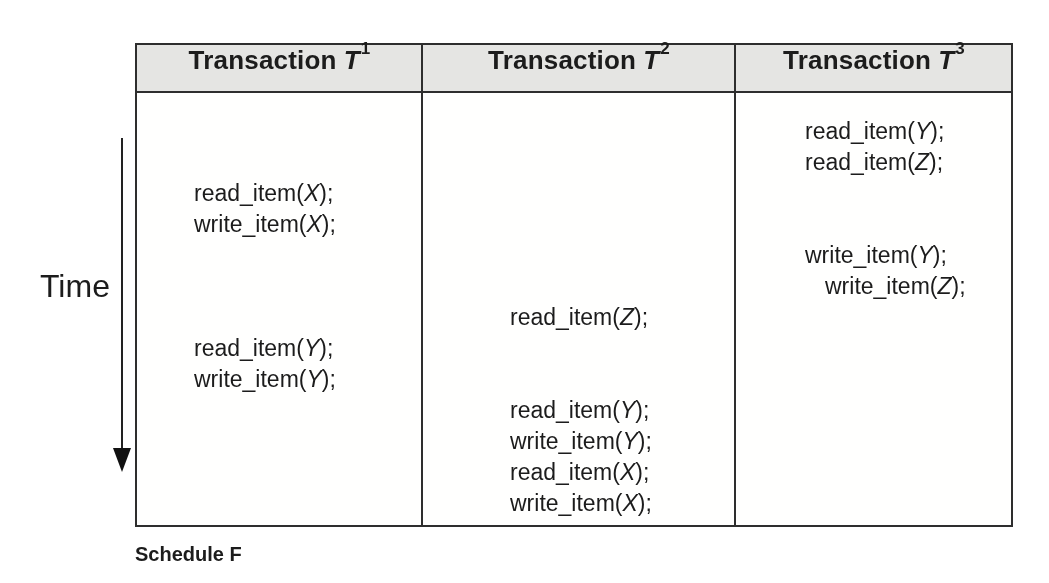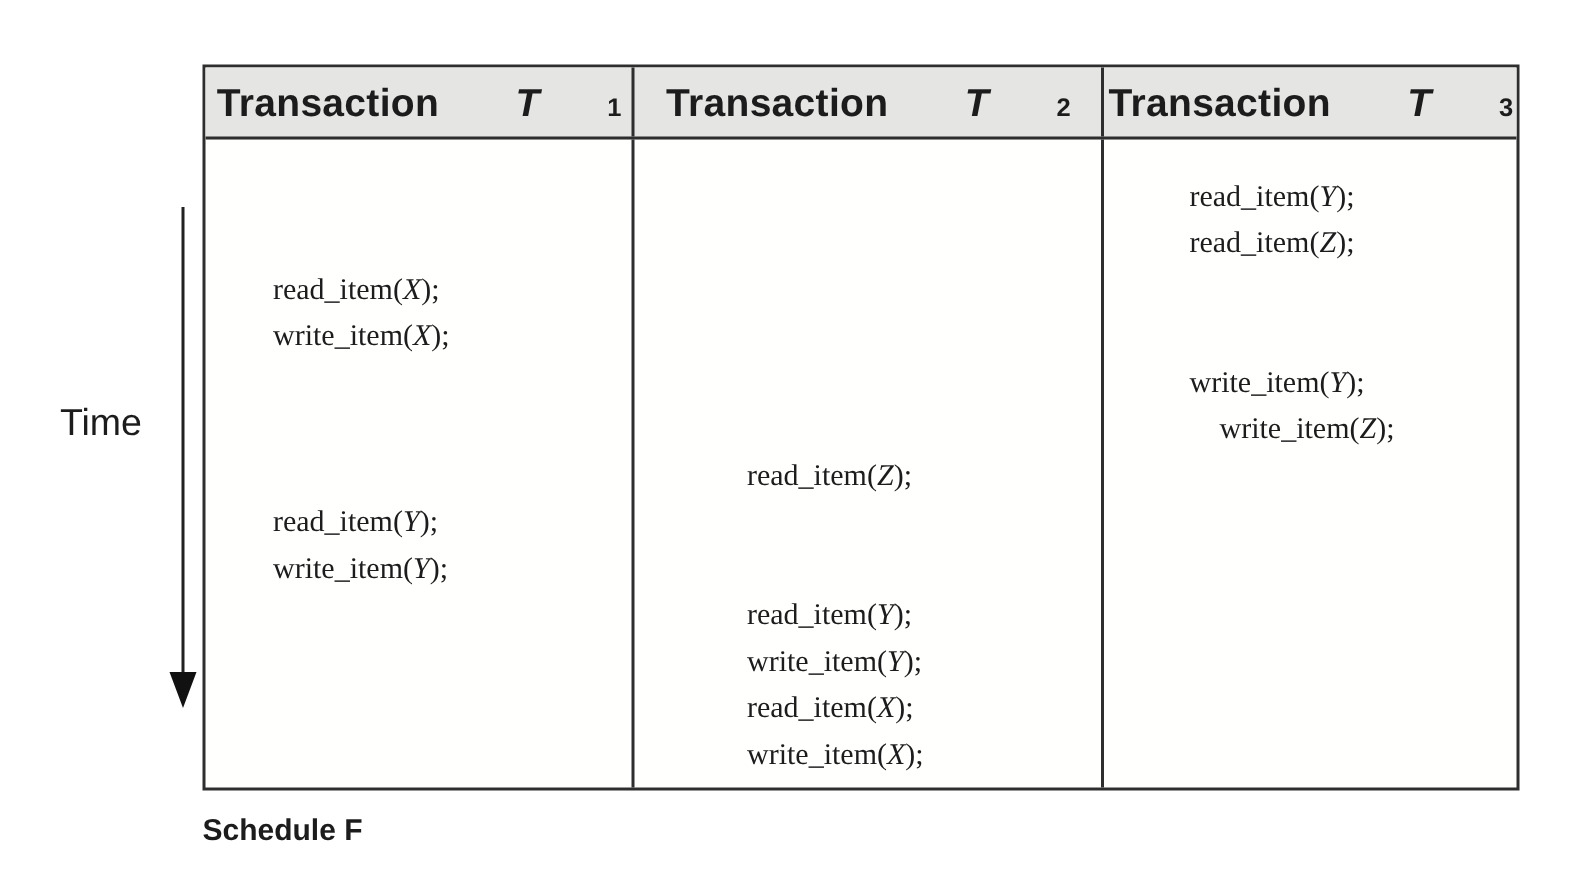--- a/index.html
+++ b/index.html
@@ -20,21 +20,21 @@
     height: 583px;
     background: var(--bg);
     overflow: hidden;
   }
 
   
   .time-label {
     position: absolute;
     left: 40px;
     top: 268px;
-    font-size: 25px;
+    font-size: 32px;
     color: var(--text);
     white-space: nowrap;
   }
   .time-arrow-line {
     position: absolute;
     left: 121px;
     top: 138px;
     width: 2px;
     height: 312px;
     background: #222;
@@ -64,26 +64,24 @@
   }
   .header-row {
     display: flex;
     height: 48px;
     flex: 0 0 48px;
     background: var(--header-bg);
     border-bottom: 2px solid var(--border);
   }
   .header-cell {
     display: flex;
-    align-items: center;
     justify-content: center;
     font-weight: bold;
     font-size: 26px;
     letter-spacing: 0.2px;
-    gap: 44px;
   }
   .header-cell .tx-symbol { font-style: italic; padding-left: 7px; }
   .header-cell sub {
     font-size: 17px;
     font-style: normal;
     line-height: 0;
     position: relative;
     top: 4px;
     left: 1px;
   }
@@ -95,27 +93,26 @@
 
   .body-cell { position: relative; }
   .ops-layer {
     position: absolute;
     left: 0; right: 0;
     top: 23px;
     bottom: 0;
   }
   .op-line {
     position: absolute;
-    left: 4px; right: 0;
+    left: 16px; right: 0;
     height: 31px;
     line-height: 31px;
-    font-size: 20px;
+    font-size: 23px;
     white-space: nowrap;
     color: var(--text);
-    font-family: Liberation Serif, serif;
   }
   .op-line .operand { font-style: italic; }
   .pad-t1 { padding-left: 41px; }
   .pad-t2 { padding-left: 71px; }
   .pad-t3 { padding-left: 53px; }
 
   
   .caption {
     position: absolute;
     left: 135px;

